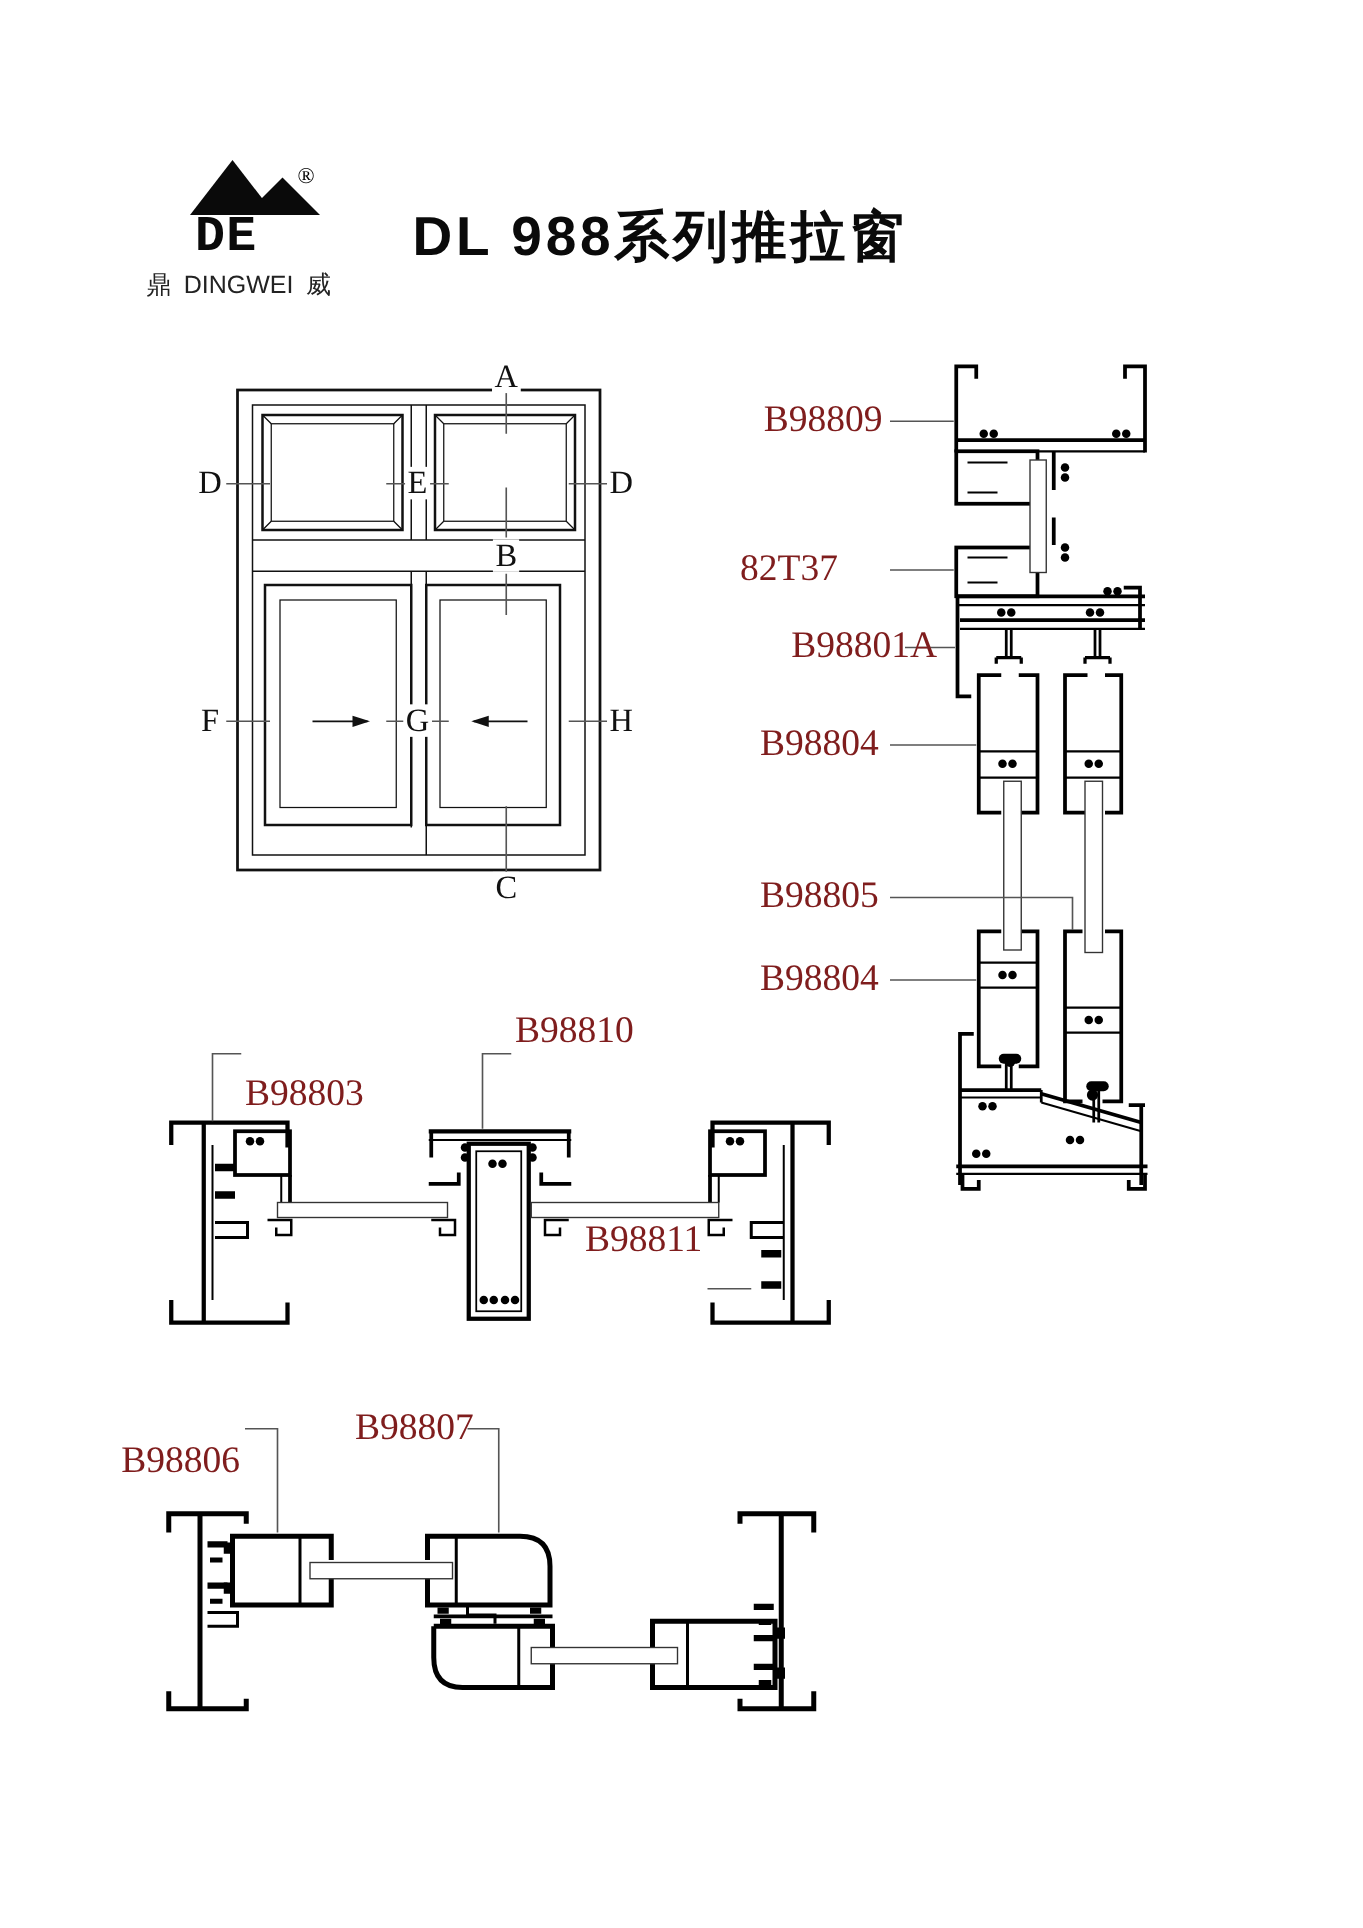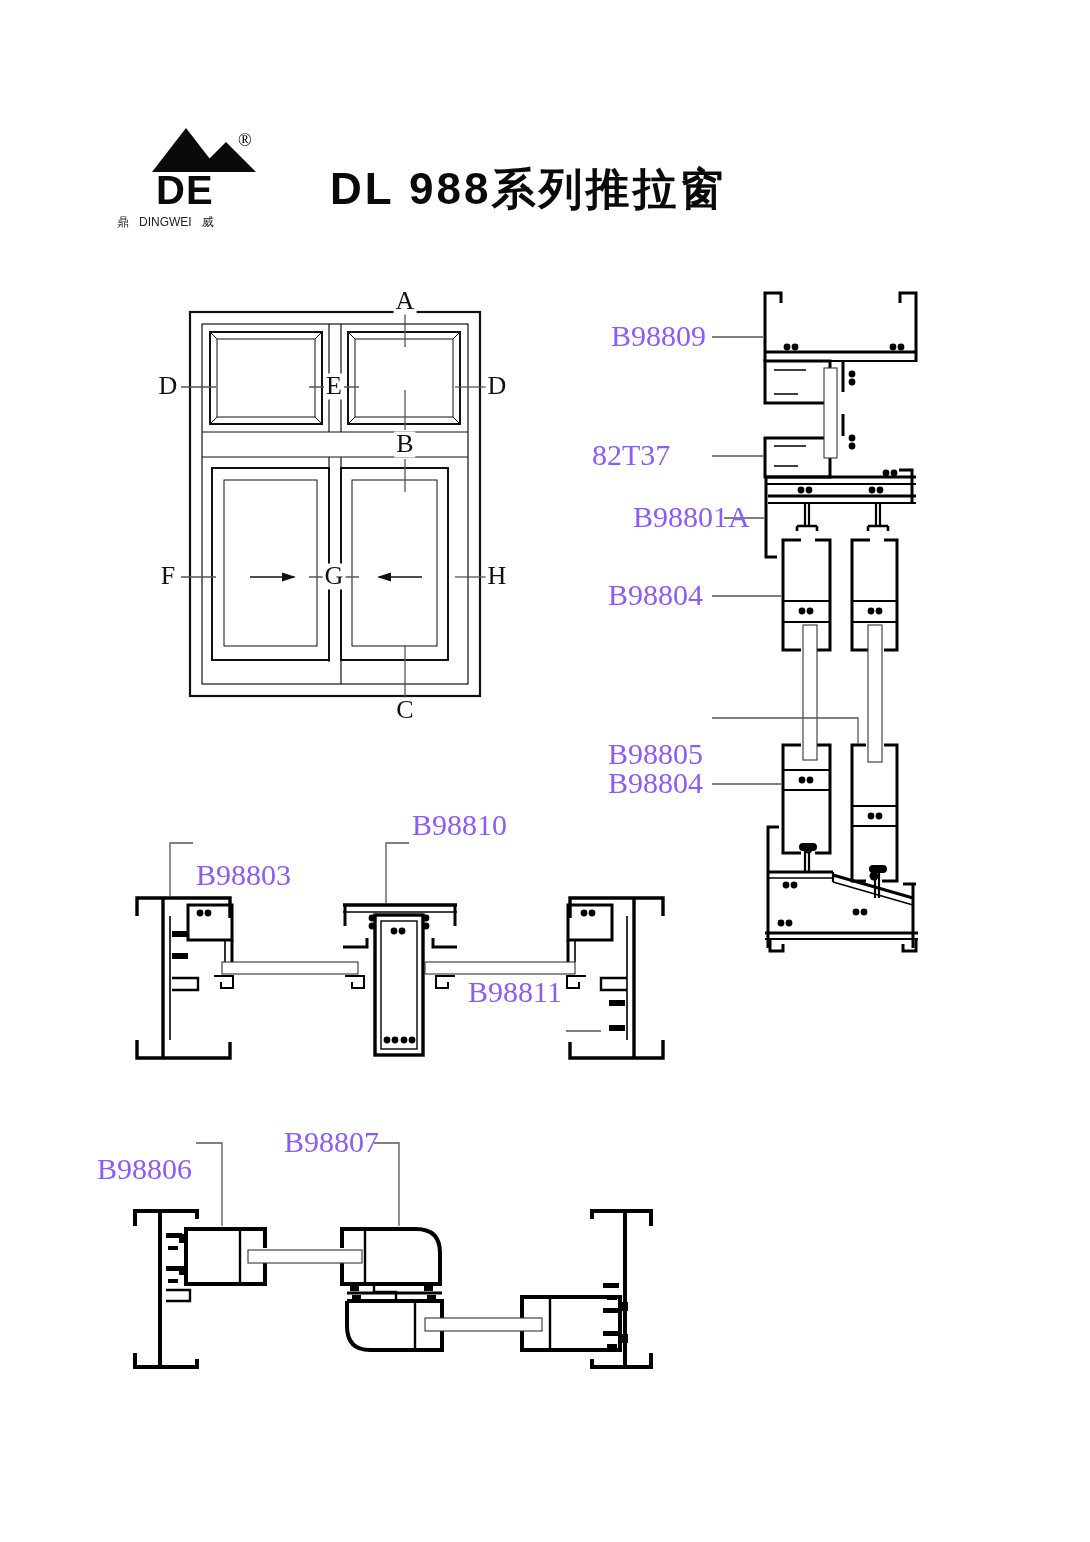--- a/index.html
+++ b/index.html
@@ -1,28 +1,28 @@
 <!DOCTYPE html>
 <html><head>
 <meta charset="utf-8">
 <style>
   html,body{margin:0;padding:0;background:#fff;}
   #page{position:relative;width:1090px;height:1542px;background:#fff;overflow:hidden;
         font-family:"Liberation Serif",serif;color:#000;}
   #art{position:absolute;left:0;top:0;width:1090px;height:1542px;}
   .plabel{position:absolute;font-family:"Liberation Serif",serif;font-size:30px;line-height:1;
-          transform:translateY(-54%);white-space:nowrap;color:#8b5cf6;}
+          transform:translateY(-54%);white-space:nowrap;color:#7f1d1d;}
   .elabel{position:absolute;font-family:"Liberation Serif",serif;font-size:26px;line-height:1;
           transform:translate(-50%,-52%);background:#fff;padding:0 2px;color:#111;}
   .title{position:absolute;left:330px;top:160px;font-family:"Liberation Sans",sans-serif;
          font-weight:bold;font-size:44px;letter-spacing:3px;color:#0a0a0a;white-space:nowrap;}
-  .logo-letters{position:absolute;left:156px;top:168px;font-family:Liberation Sans, sans-serif;
+  .logo-letters{position:absolute;left:156px;top:168px;font-family:Liberation Mono, monospace;
          font-weight:900;font-size:40px;letter-spacing:1px;color:#0a0a0a;text-align:right;}
   .logo-reg{position:absolute;left:238px;top:130px;font-size:18px;font-family:"Liberation Serif",serif;}
-  .brand-line{position:absolute;left:117px;top:214px;font-size:12px;
+  .brand-line{position:absolute;left:117px;top:214px;font-size:20px;
          font-family:"Liberation Sans",sans-serif;color:#222;white-space:nowrap;}
   .brand-line span{margin-right:10px;}
   .brand-line span:last-child{margin-right:0;}
 </style>
 </head>
 <body>
 
 <div id="page">
 
 <svg id="art" viewBox="0 0 1090 1542" xmlns="http://www.w3.org/2000/svg">
@@ -306,21 +306,21 @@
 <div class="elabel" style="left:497px;top:387px">D</div>
 <div class="elabel" style="left:334px;top:387px">E</div>
 <div class="elabel" style="left:168px;top:577px">F</div>
 <div class="elabel" style="left:334px;top:577px">G</div>
 <div class="elabel" style="left:497px;top:577px">H</div>
 
 <div class="plabel" style="left:611px;top:337px">B98809</div>
 <div class="plabel" style="left:592px;top:456px">82T37</div>
 <div class="plabel" style="left:633px;top:518px">B98801A</div>
 <div class="plabel" style="left:608px;top:596px">B98804</div>
-<div class="plabel" style="left:608px;top:755px">B98805</div>
+<div class="plabel" style="left:608px;top:718px">B98805</div>
 <div class="plabel" style="left:608px;top:784px">B98804</div>
 
 <div class="plabel" style="left:196px;top:876px">B98803</div>
 <div class="plabel" style="left:412px;top:826px">B98810</div>
 <div class="plabel" style="left:468px;top:993px">B98811</div>
 
 <div class="plabel" style="left:97px;top:1170px">B98806</div>
 <div class="plabel" style="left:284px;top:1143px">B98807</div>
 
 </div>

